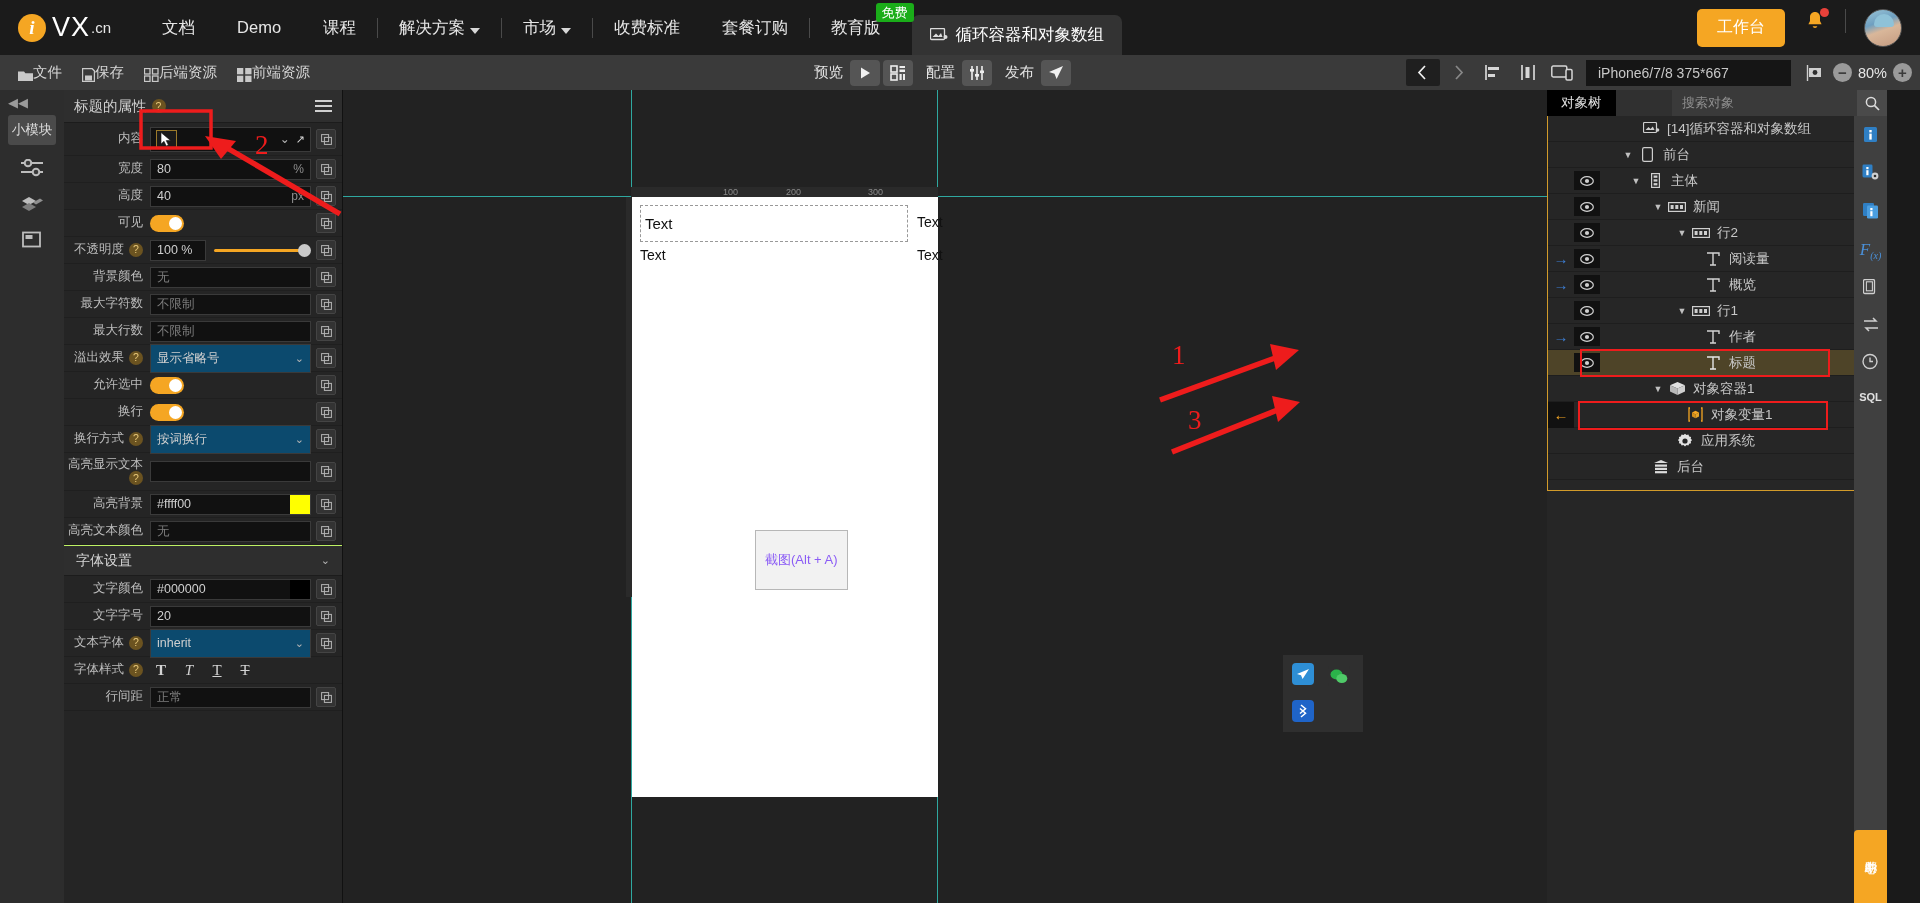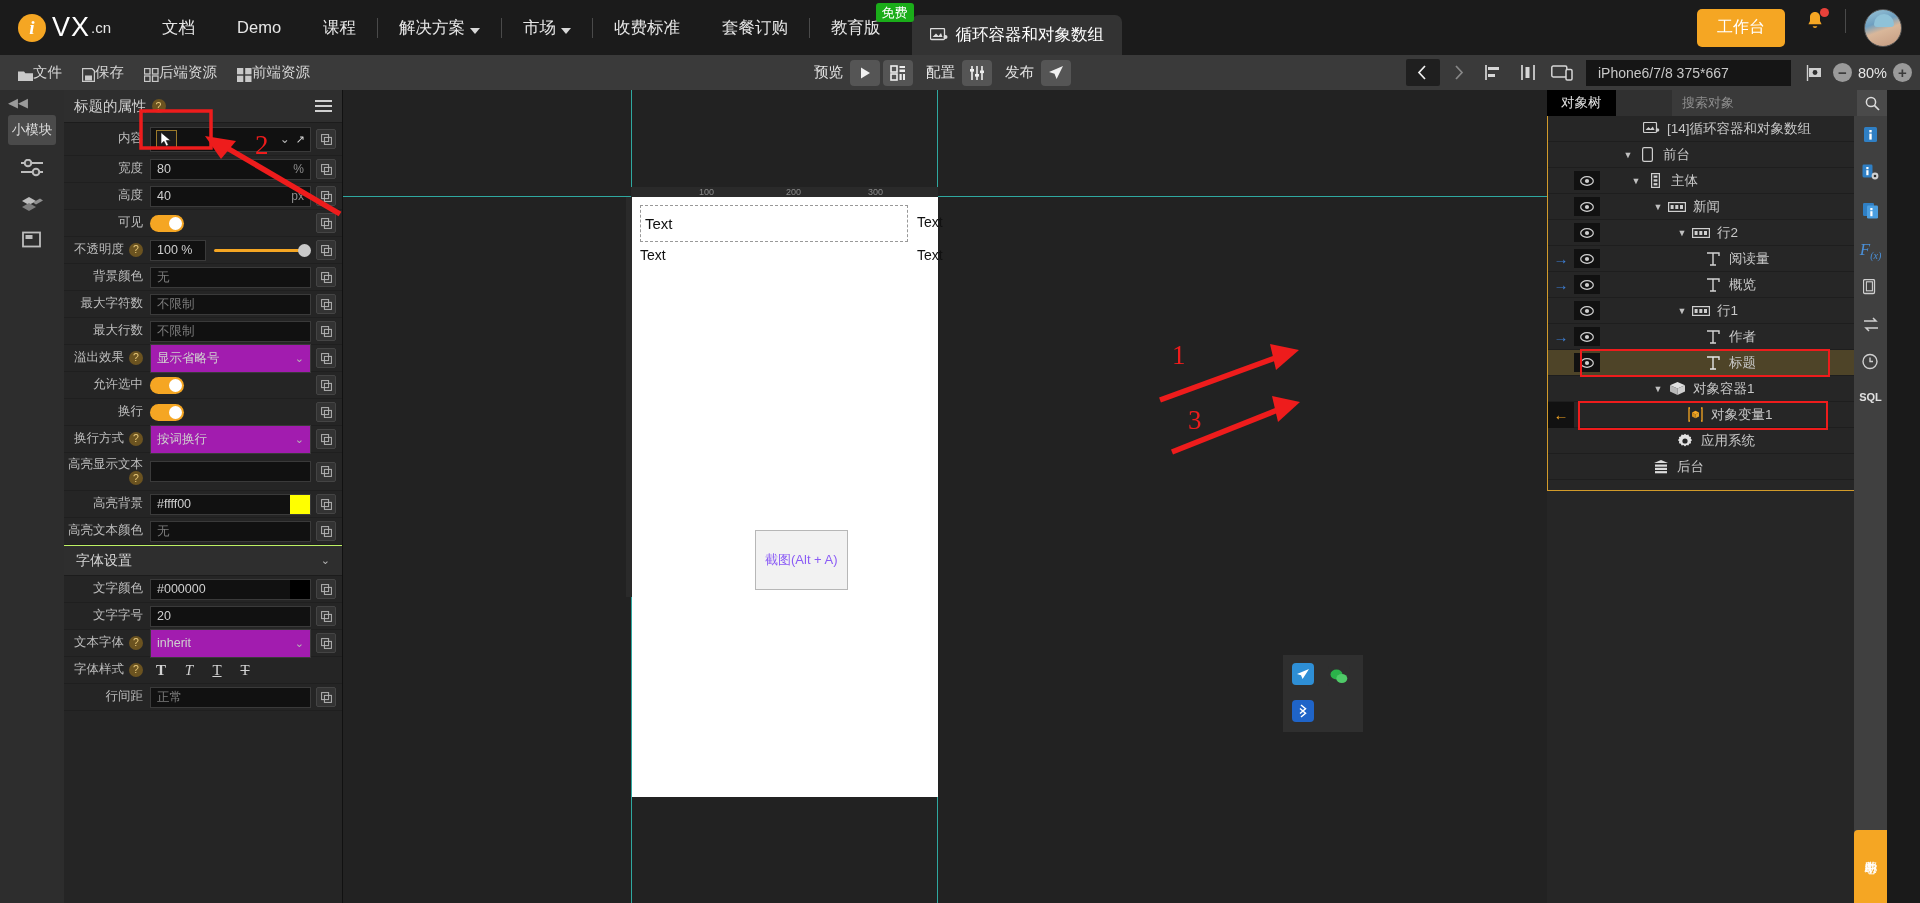--- a/index.html
+++ b/index.html
@@ -153,21 +153,21 @@
     flex: none; line-height: 1.1;
   }
   .pfield {
     flex: 1; height: 21px; background: #111111; border: 1px solid #3a3a3a;
     color: #cfcfcf; font-size: 12.5px; display: flex; align-items: center;
     padding: 0 6px; position: relative; cursor: text;
   }
   .pfield.ph { color: #7c7c7c; }
   .pfield .unit { margin-left: auto; color: #8d8d8d; font-size: 12px; }
   .pselect {
-    flex: 1; height: 29px; background: #a21caf; border: 1px solid #3a3a3a;
+    flex: 1; height: 29px; background: #0c4a6e; border: 1px solid #3a3a3a;
     color: #cfcfcf; font-size: 12.5px; display: flex; align-items: center;
     padding: 0 6px; cursor: pointer;
   }
   .chev { margin-left: auto; color: #b5b5b5; font-size: 11px; }
   .copy-btn {
     width: 20px; height: 20px; margin-left: 5px; background: #333333;
     border: 1px solid #444; display: flex; align-items: center;
     justify-content: center; cursor: pointer; flex: none; border-radius: 2px;
   }
   .toggle {
@@ -815,21 +815,21 @@
       </div>
     </div>
   </div>
 
   <div class="canvas-area">
     <div class="guide-v1"></div>
     <div class="guide-v2"></div>
     <div class="guide-h"></div>
 
     <div class="ruler-h">
-      <span style="left:68px">100</span>
+      <span style="left:92px">100</span>
       <span style="left:155px">200</span>
       <span style="left:237px">300</span>
     </div>
     <div class="ruler-v"></div>
 
     <div class="phone">
       <div class="txt-box">Text</div>
       <div class="txt-plain" style="left:285px; top:17px">Text</div>
       <div class="txt-plain" style="left:8px;  top:50px">Text</div>
       <div class="txt-plain" style="left:285px; top:50px">Text</div>

